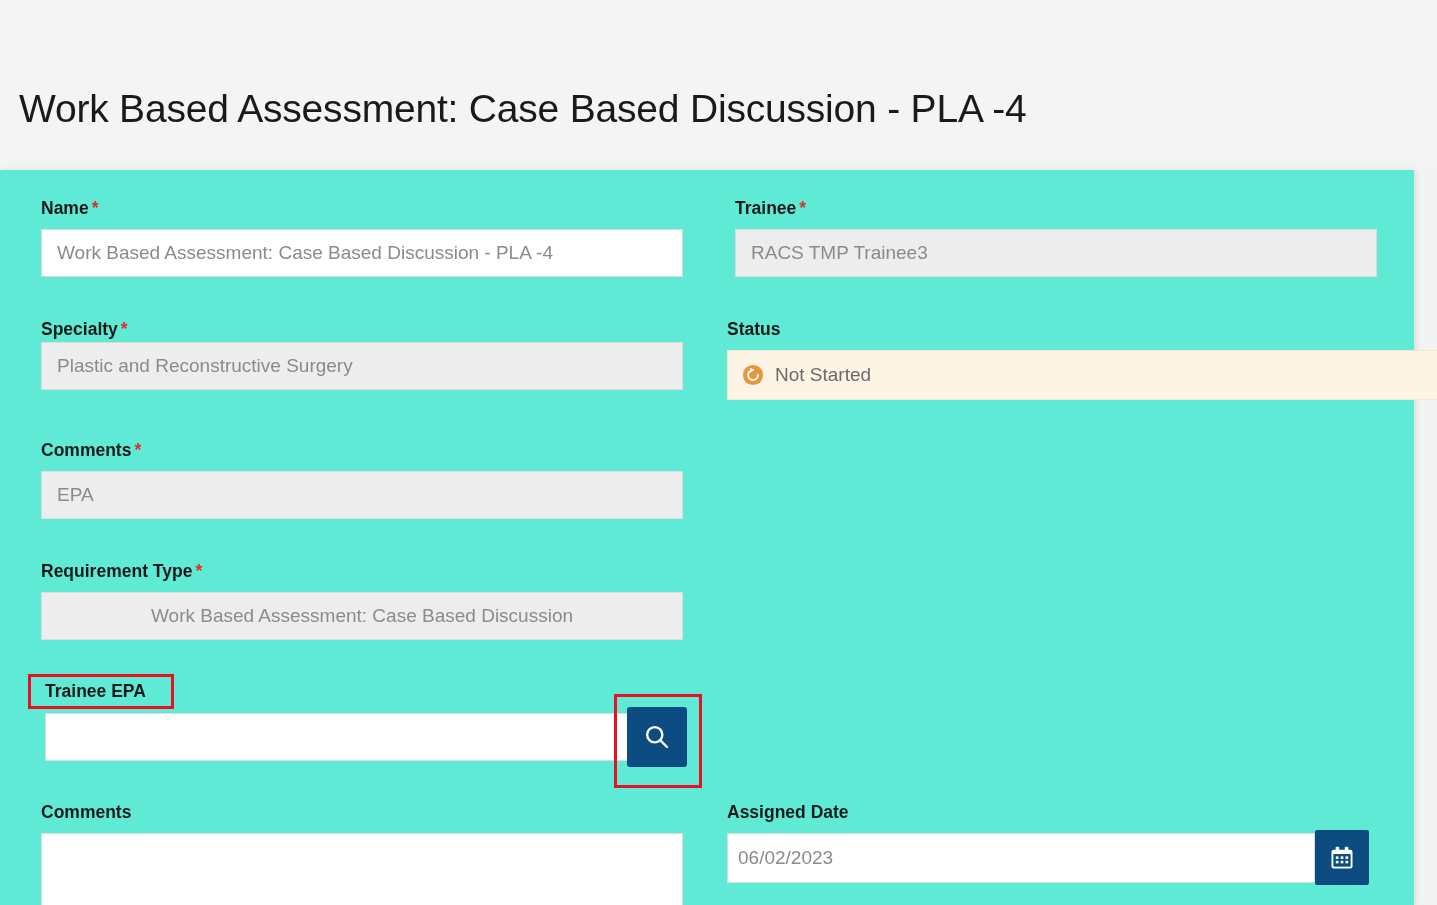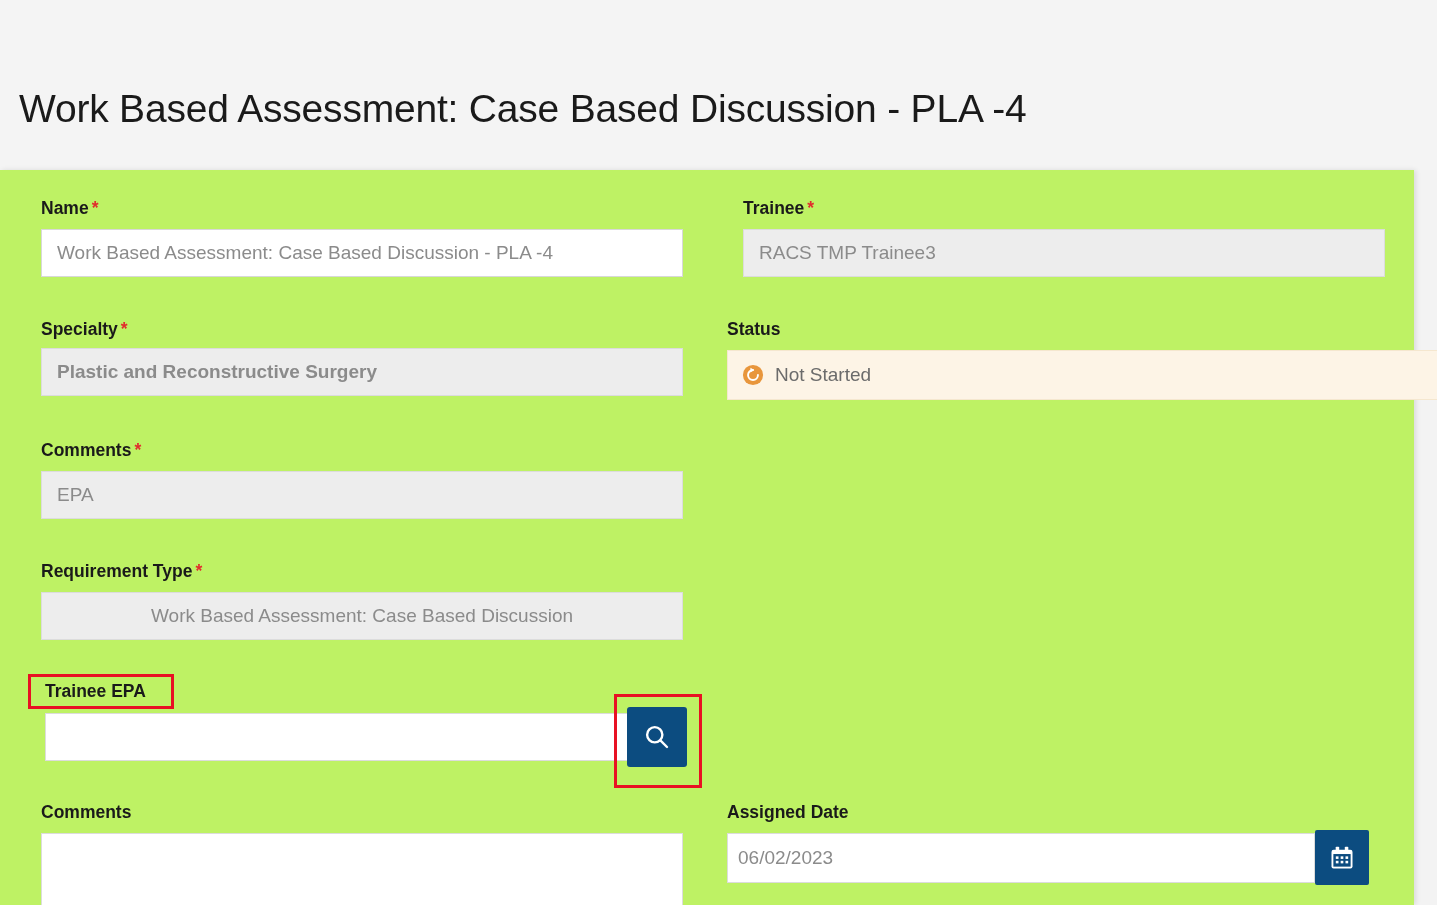--- a/index.html
+++ b/index.html
@@ -47,21 +47,21 @@
     font-family: "Liberation Sans", sans-serif;
   }
 
   
   .content-card {
     position: absolute;
     left: 0;
     top: 170px;
     width: 1414px;
     height: 735px;
-    background: #bef264;
+    background: #5eead4;
     box-shadow: 2px 0 5px rgba(0,0,0,0.10);
   }
 
   
   .col-left {
     position: absolute;
     left: 41px;
     top: 0;
     width: 642px;
   }
@@ -249,21 +249,21 @@
         <div class="field-label">
           <span>Name</span><span class="req-star">*</span>
         </div>
         <div class="input-box" style="margin-top:11px;">Work Based Assessment: Case Based Discussion - PLA -4</div>
       </div>
 
       <div style="position:absolute; left:0; top:150px;">
         <div class="field-label">
           <span>Specialty</span><span class="req-star">*</span>
         </div>
-        <div class="input-box disabled" style="margin-top:9px;font-weight:bold;">Plastic and Reconstructive Surgery</div>
+        <div class="input-box disabled" style="margin-top:3px;">Plastic and Reconstructive Surgery</div>
       </div>
 
       <div style="position:absolute; left:0; top:271px;">
         <div class="field-label">
           <span>Comments</span><span class="req-star">*</span>
         </div>
         <div class="input-box disabled" style="margin-top:11px;">EPA</div>
       </div>
 
       <div style="position:absolute; left:0; top:392px;">
@@ -292,21 +292,21 @@
         <div class="field-label">
           <span>Comments</span><span class="req-star"></span>
         </div>
         <div class="textarea-box" style="margin-top:11px;"></div>
       </div>
 
     </div>
 
     <div class="col-right">
 
-      <div style="position:absolute; left:16px; top:29px;">
+      <div style="position:absolute; left:8px; top:29px;">
         <div class="field-label">
           <span>Trainee</span><span class="req-star">*</span>
         </div>
         <div class="input-box disabled" style="margin-top:11px;">RACS TMP Trainee3</div>
       </div>
 
       <div style="position:absolute; left:0; top:150px;">
         <div class="field-label">
           <span>Status</span><span class="req-star"></span>
         </div>

